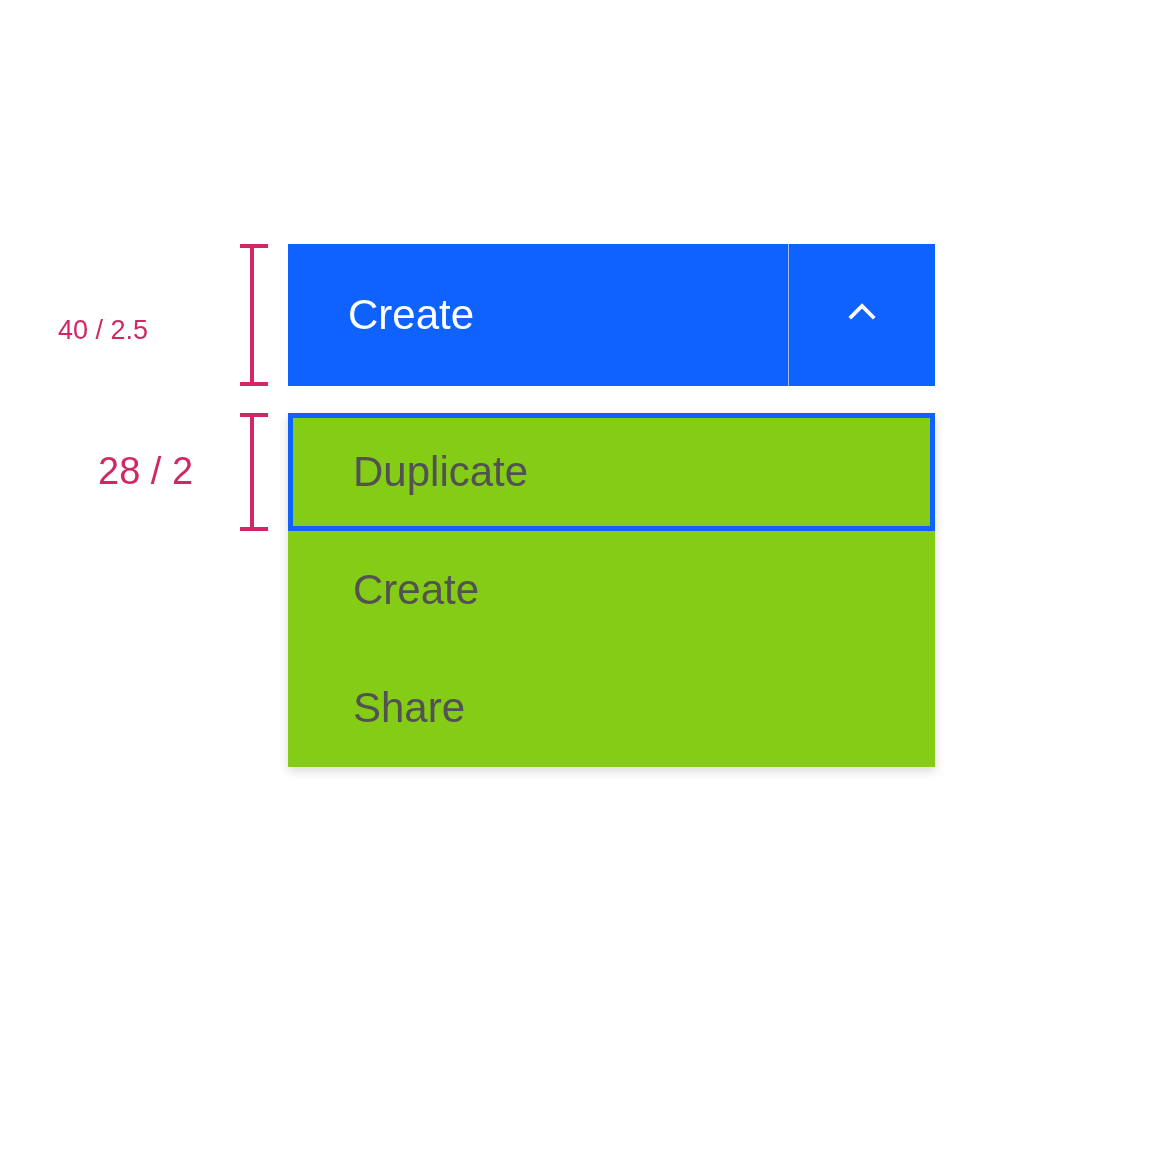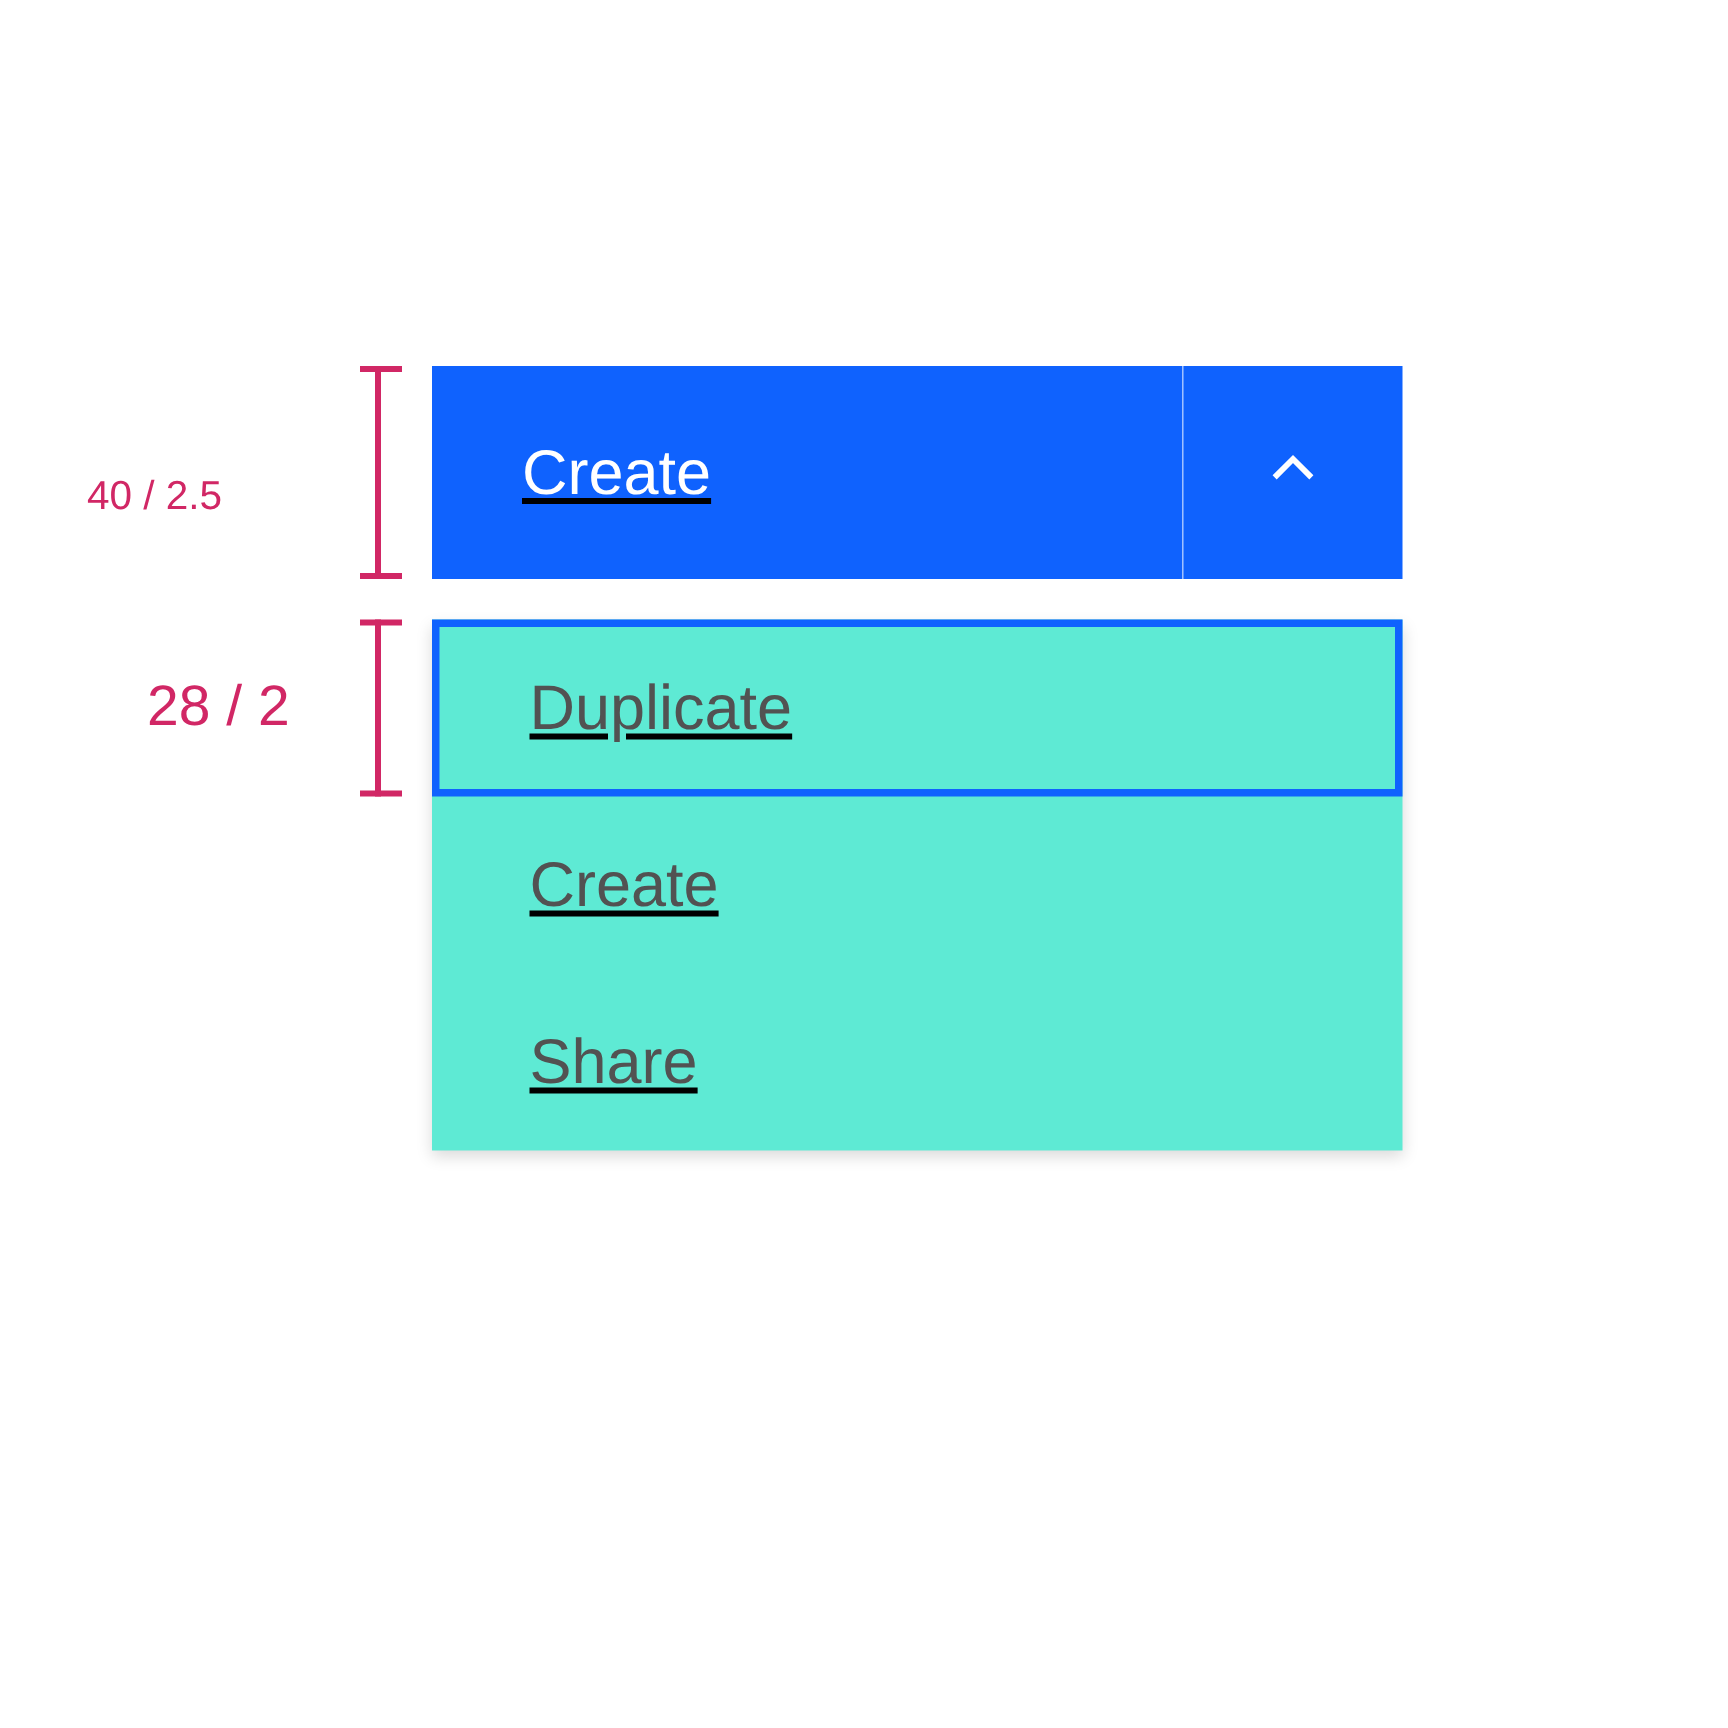--- a/index.html
+++ b/index.html
@@ -11,21 +11,20 @@
       width: 1152px;
       height: 1152px;
       background: #ffffff;
       font-family: -apple-system, BlinkMacSystemFont, "Segoe UI", Helvetica, Arial, sans-serif;
       position: relative;
     }
     .stage {
       position: absolute;
       left: 288px;
       top: 244px;
-      text-decoration: underline;
     }
     .spec-bracket-1 {
       position: absolute;
       left: 230px;
       top: 244px;
       width: 40px;
       height: 142px;
     }
     .spec-bracket-1 .vbar {
       position: absolute;
@@ -121,21 +120,21 @@
       display: flex;
       align-items: center;
       justify-content: center;
     }
     .toggle-action svg {
       width: 42px;
       height: 42px;
     }
     .menu {
       width: 647px;
-      background: #5eead4;
+      background: #84cc16;
       box-shadow: 0 4px 10px rgba(0,0,0,0.15);
       margin-top: 27px;
     }
     .menu-item {
       height: 118px;
       display: flex;
       align-items: center;
       padding-left: 60px;
       font-size: 42px;
       color: #525252;

